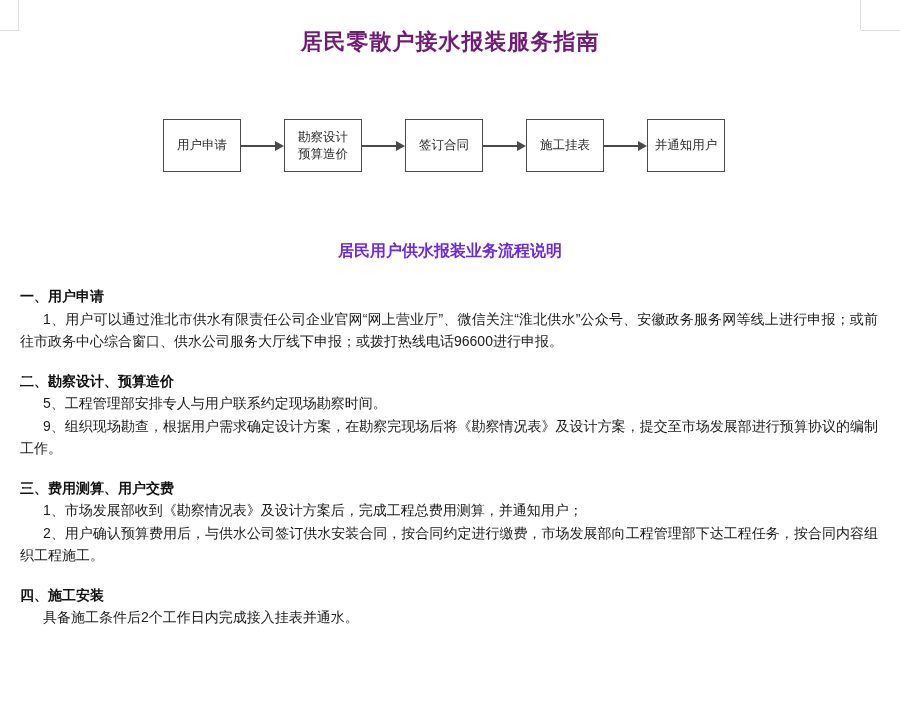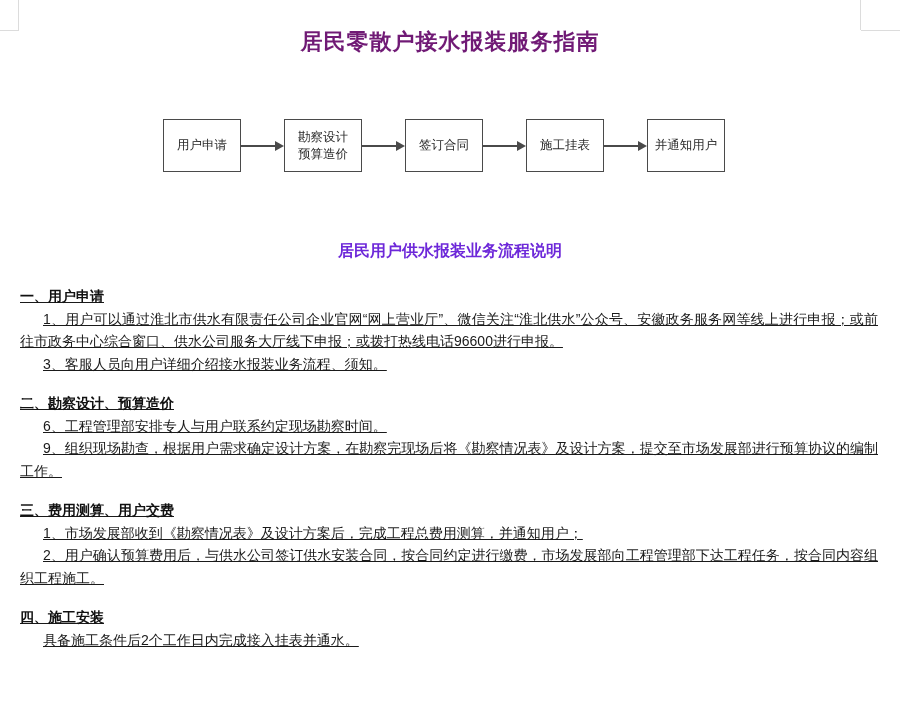--- a/index.html
+++ b/index.html
@@ -86,21 +86,20 @@
     line-height: 24px;
     font-weight: bold;
     text-align: center;
     color: #6d28d9;
   }
 
   
   .sections {
     margin-top: 22px;
     padding: 0 22px 0 20px;
-    text-decoration: underline;
   }
   .doc-section { margin: 0 0 17px 0; }
   .doc-section h3 {
     margin: 0;
     font-size: 14px;
     line-height: 22.5px;
     font-weight: bold;
     color: #111111;
   }
   .doc-section p {
@@ -160,25 +159,24 @@
       <div>并通知用户</div>
     </div>
   </div>
 
 <h2 class="doc-subtitle">居民用户供水报装业务流程说明</h2>
 
 <div class="sections" id="sections">
     <div class="doc-section">
       <h3>一、用户申请</h3>
       <p>1、用户可以通过淮北市供水有限责任公司企业官网“网上营业厅”、微信关注“淮北供水”公众号、安徽政务服务网等线上进行申报；或前往市政务中心综合窗口、供水公司服务大厅线下申报；或拨打热线电话96600进行申报。</p>
-      <p>3、客服人员向用户详细介绍接水报装业务流程、须知。</p>
     </div>
     <div class="doc-section">
       <h3>二、勘察设计、预算造价</h3>
-      <p>6、工程管理部安排专人与用户联系约定现场勘察时间。</p>
+      <p>5、工程管理部安排专人与用户联系约定现场勘察时间。</p>
       <p>9、组织现场勘查，根据用户需求确定设计方案，在勘察完现场后将《勘察情况表》及设计方案，提交至市场发展部进行预算协议的编制工作。</p>
     </div>
     <div class="doc-section">
       <h3>三、费用测算、用户交费</h3>
       <p>1、市场发展部收到《勘察情况表》及设计方案后，完成工程总费用测算，并通知用户；</p>
       <p>2、用户确认预算费用后，与供水公司签订供水安装合同，按合同约定进行缴费，市场发展部向工程管理部下达工程任务，按合同内容组织工程施工。</p>
     </div>
     <div class="doc-section">
       <h3>四、施工安装</h3>
       <p>具备施工条件后2个工作日内完成接入挂表并通水。</p>

